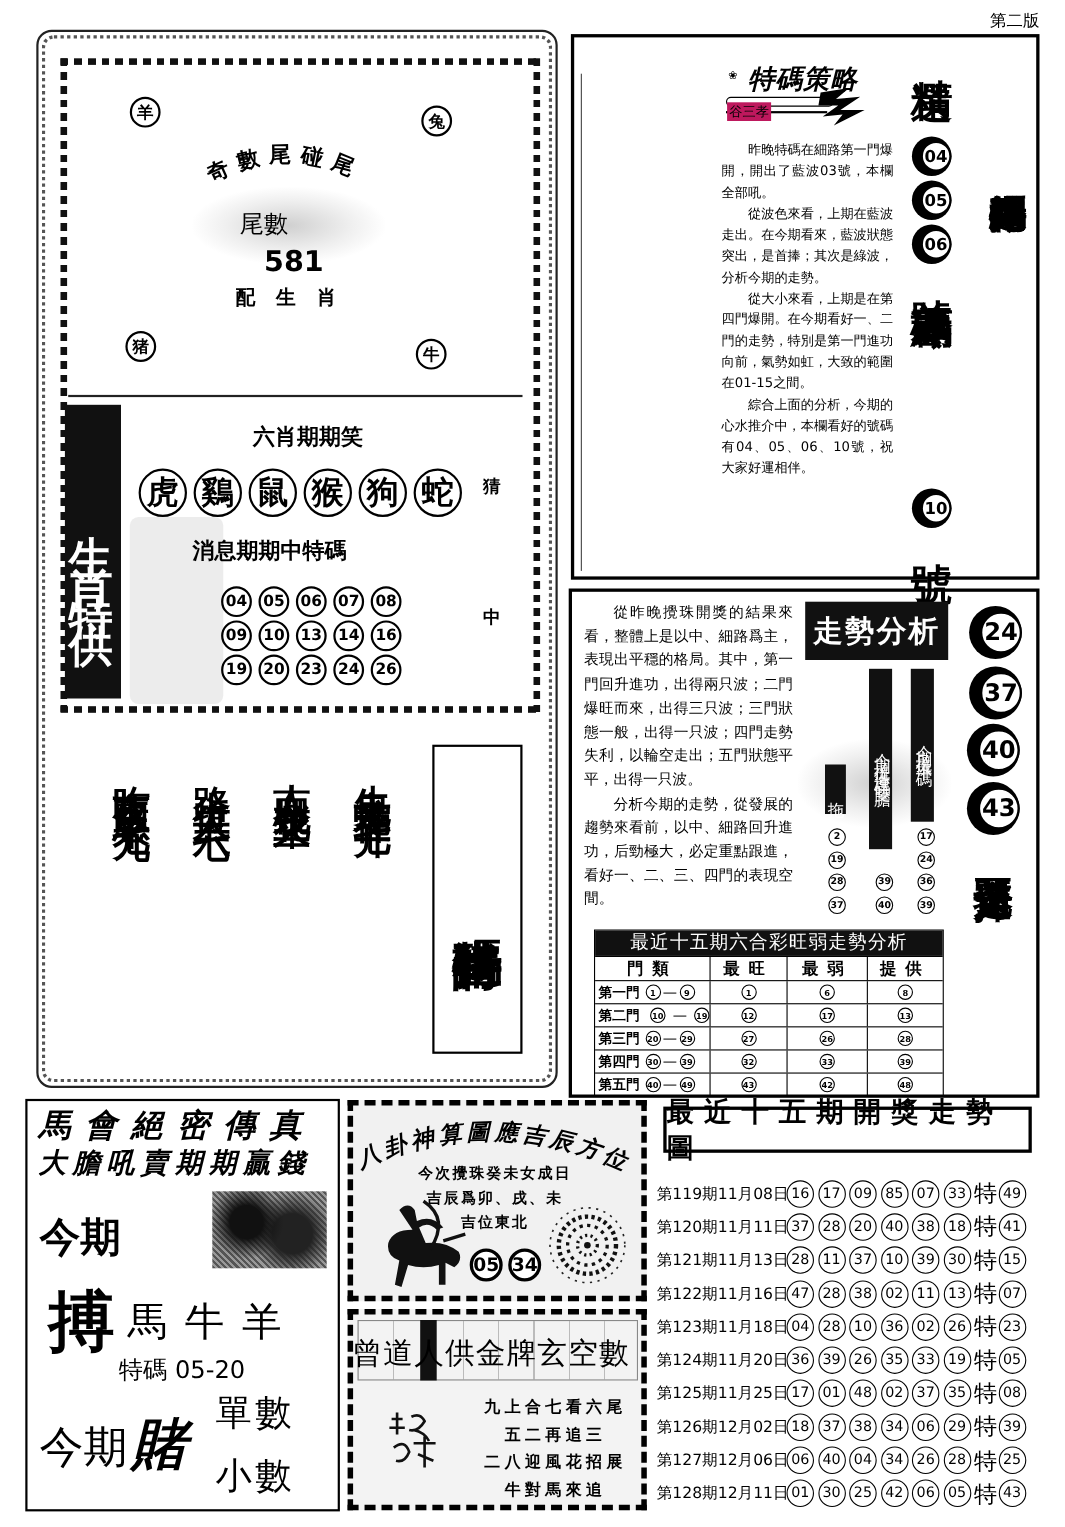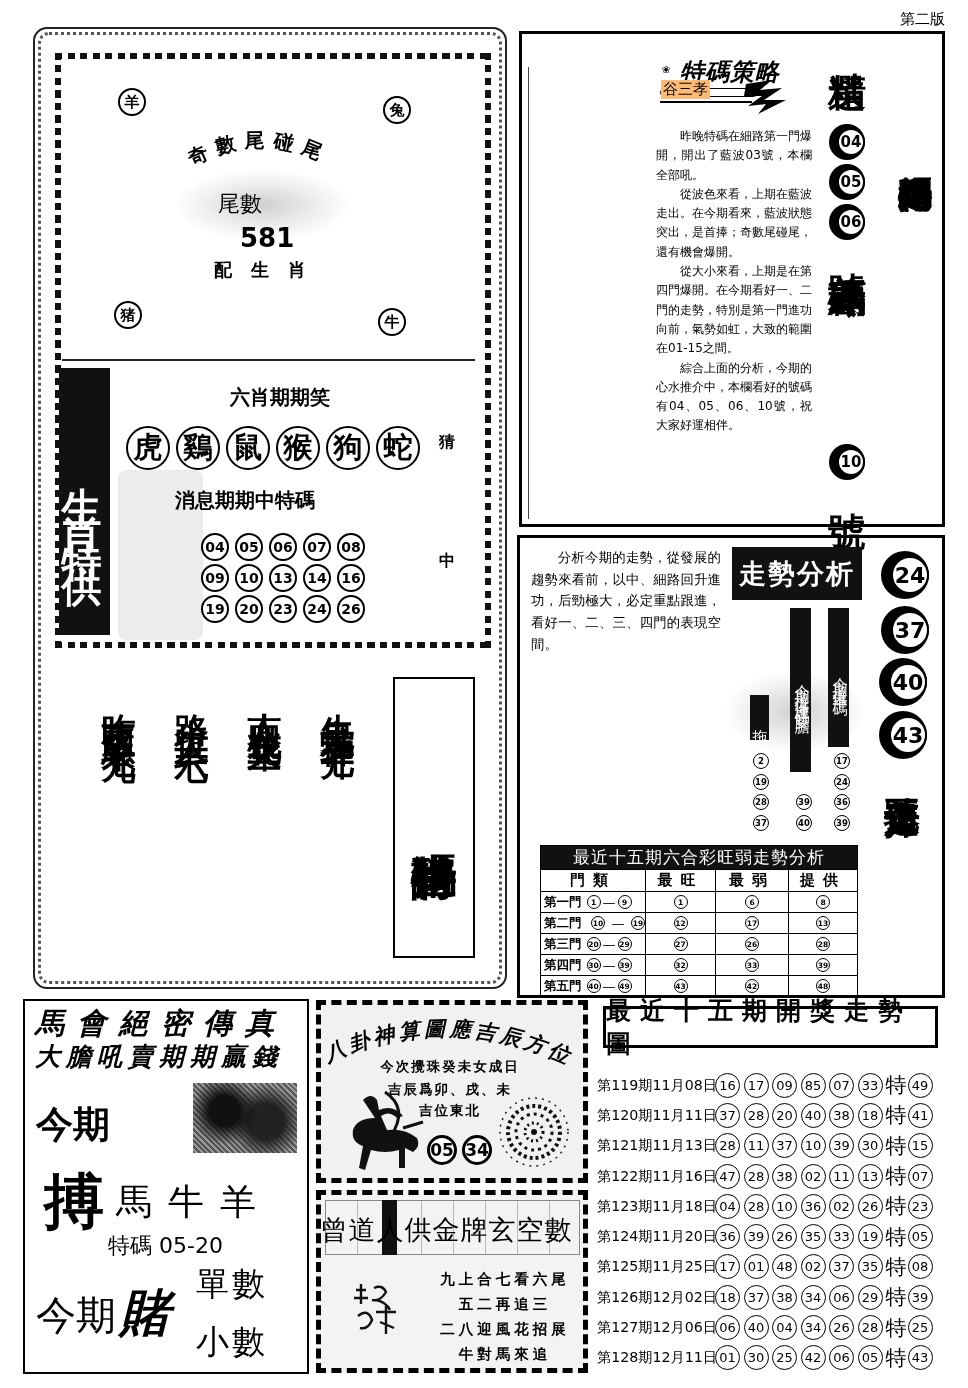--- a/index.html
+++ b/index.html
@@ -168,30 +168,30 @@
 
 <section>
   <div class="abs box" style="left:519px;top:31px;width:426px;height:496px;"></div>
   <div class="abs" style="left:528px;top:67px;width:1px;height:452px;background:#444;"></div>
 
   <div class="abs" style="left:658px;top:56px;width:140px;height:62px;">
     <span class="abs" style="left:4px;top:8px;font-size:10px;">❀</span>
     <span class="abs" style="left:22px;top:0;font-size:24px;font-weight:900;font-style:italic;letter-spacing:1px;">特碼策略</span>
     <span class="abs" style="left:2px;top:32px;width:96px;height:7px;border:1.5px solid #000;border-radius:5px;"></span>
     <span class="abs" style="left:2px;top:45px;width:92px;height:2px;background:#000;"></span>
-    <span class="abs" style="left:3px;top:24px;font-size:15px;background:#fdba74;padding:0 2px;">谷三孝</span>
+    <span class="abs" style="left:3px;top:37px;font-size:12px;background:#be185d;padding:0 2px;">谷三孝</span>
     <svg class="abs" style="left:84px;top:22px;" width="50" height="40">
       <path d="M4,6 L30,2 L18,12 L40,10 L22,22 L44,22 L16,36 L24,26 L6,28 L20,18 L2,18 Z" fill="#000"></path>
     </svg>
   </div>
 
   <div class="abs strategy-text">
 
   <p>昨晚特碼在細路第一門爆開，開出了藍波03號，本欄全部吼。</p>
-      <p>從波色來看，上期在藍波走出。在今期看來，藍波狀態突出，是首捧；奇數尾碰尾，還有機會爆開。</p>
+      <p>從波色來看，上期在藍波走出。在今期看來，藍波狀態突出，是首捧；其次是綠波，分析今期的走勢。</p>
       <p>從大小來看，上期是在第四門爆開。在今期看好一、二門的走勢，特別是第一門進功向前，氣勢如虹，大致的範圍在01-15之間。</p>
       <p>綜合上面的分析，今期的心水推介中，本欄看好的號碼有04、05、06、10號，祝大家好運相伴。</p>
     </div>
 
   <div class="abs pick-col">
     <span class="vt pick-txt" style="height:80px;">精選</span>
     <div>
 
         <div class="slot">
           <div class="shade s36">
@@ -220,20 +220,21 @@
     <span class="vt pick-txt" style="height:40px;">號</span>
   </div>
 
   <div class="abs vt headline-vt" style="left:894px;top:150px;">今期特碼細路追捧</div>
 </section>
 
 <section>
   <div class="abs box" style="left:517px;top:535px;width:428px;height:463px;"></div>
   <div class="abs trend-text">
 
+  <p>從昨晚攪珠開獎的結果來看，整體上是以中、細路爲主，表現出平穩的格局。其中，第一門回升進功，出得兩只波；二門爆旺而來，出得三只波；三門狀態一般，出得一只波；四門走勢失利，以輪空走出；五門狀態平平，出得一只波。</p>
       <p>分析今期的走勢，從發展的趨勢來看前，以中、細路回升進功，后勁極大，必定重點跟進，看好一、二、三、四門的表現空間。</p>
     </div>
   <div class="abs trend-badge">走勢分析</div>
 
   <div class="abs speckle" style="left:725px;top:672px;width:140px;height:80px;"></div>
   <div class="abs bar vt" style="left:750px;top:695px;width:19px;height:45px;">拖</div>
   <div class="abs bar vt" style="left:790px;top:608px;width:21px;height:164px;">今期提供連碼雙膽</div>
   <div class="abs bar vt" style="left:828px;top:608px;width:21px;height:139px;">今期提供平碼</div>
 
   <div class="abs smallcol" style="left:753px;top:751px;">

